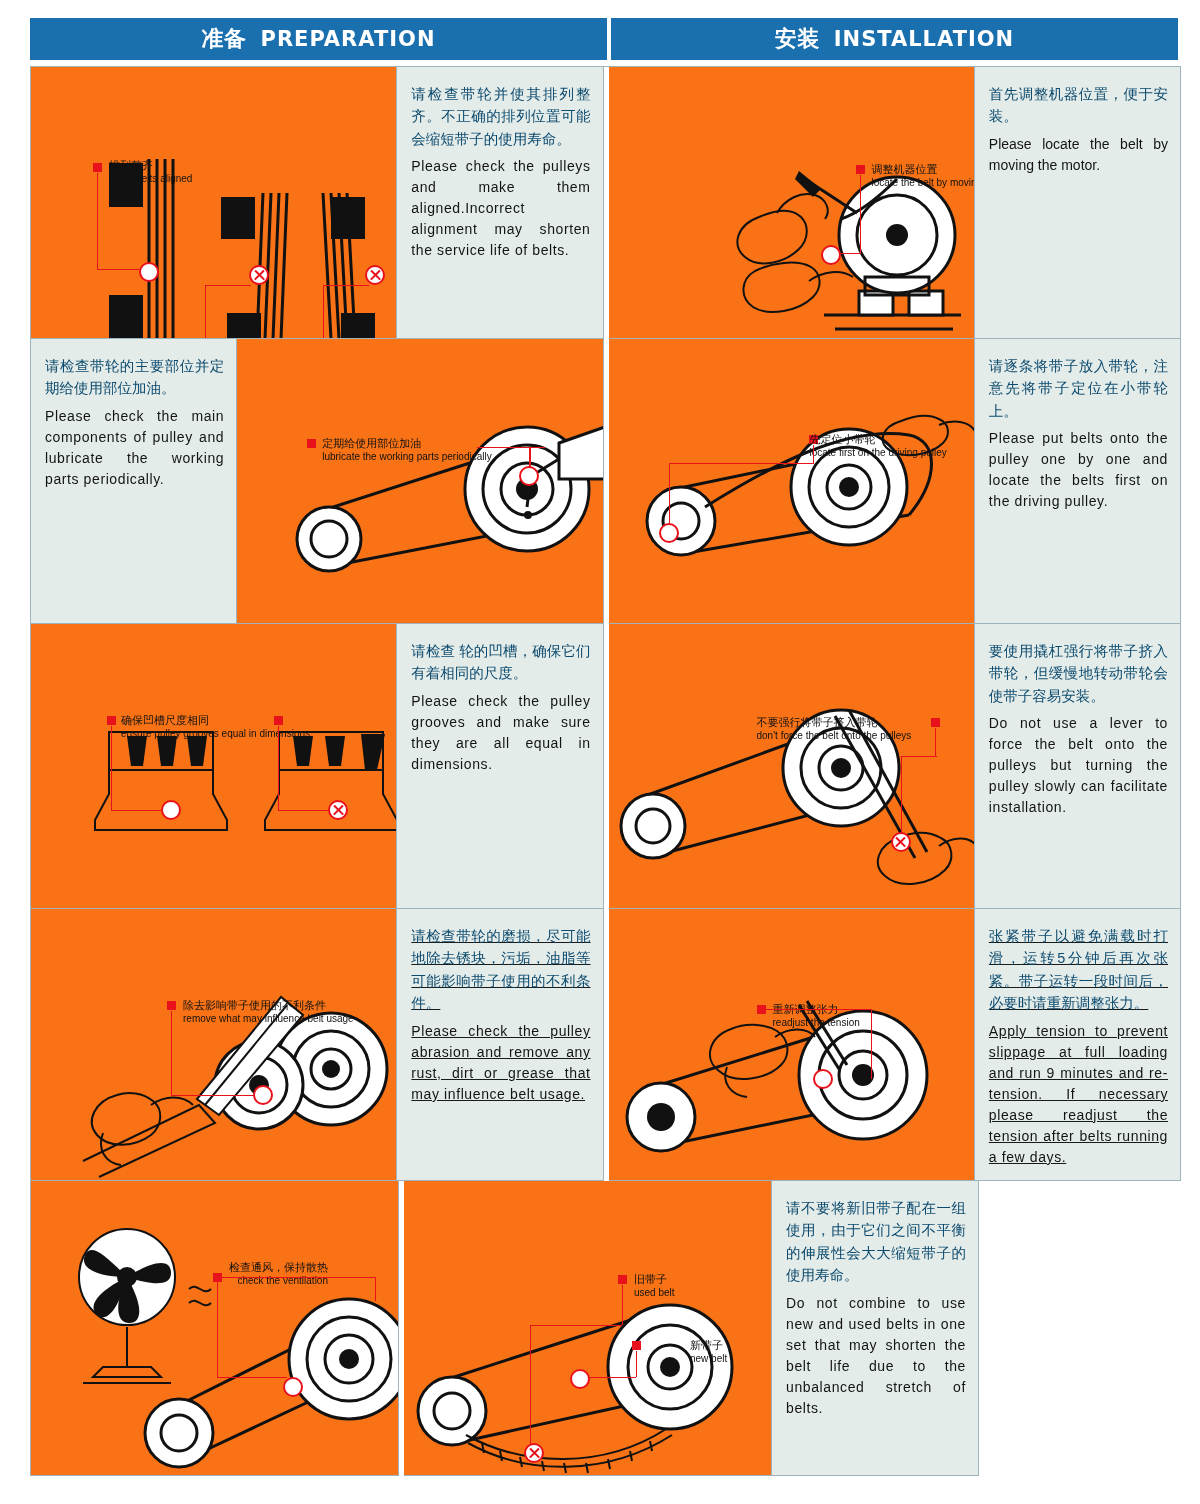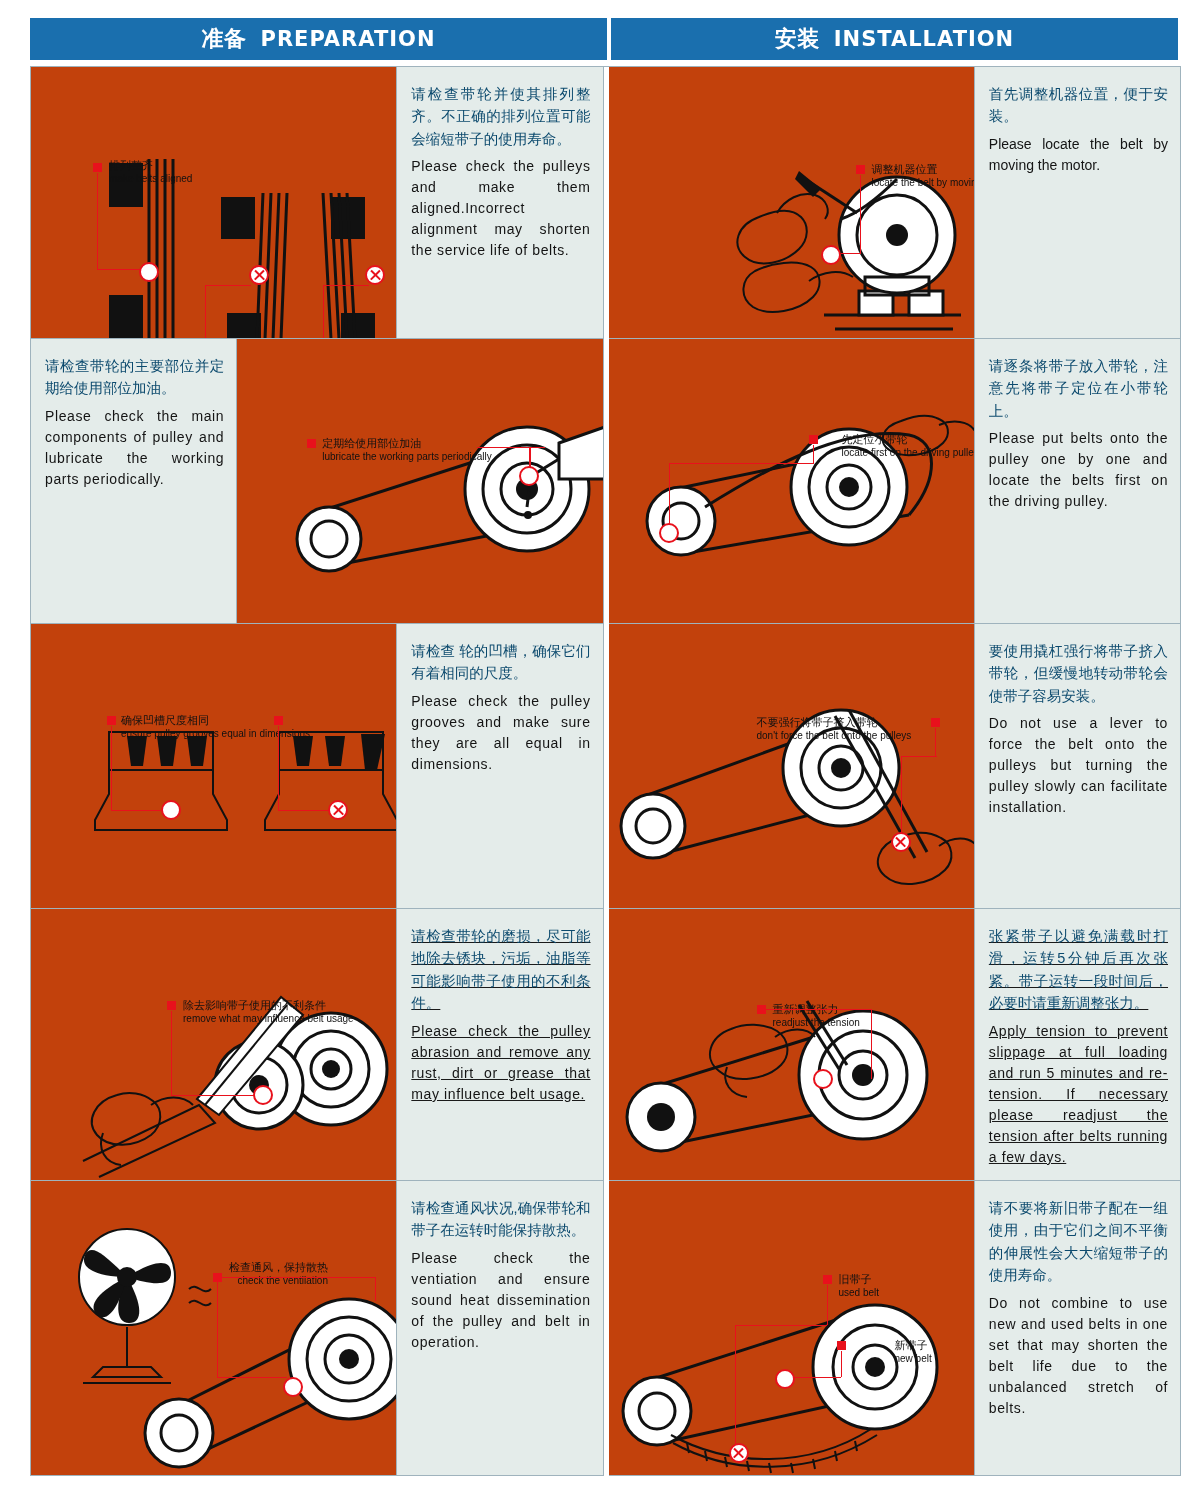--- a/index.html
+++ b/index.html
@@ -60,21 +60,21 @@
   }
   .cell {
     border-right: 1px solid #9fb3bd;
     border-bottom: 1px solid #9fb3bd;
     box-sizing: border-box;
     position: relative;
     overflow: hidden;
   }
   .cell.fig {
     width: 368px;
-    background: #c2410c;
+    background: #f97316;
   }
   .cell.txt {
     width: 207px;
     background: #e4ecea;
     padding: 16px 12px 10px 14px;
   }
   .gap {
     width: 5px;
     background: #ffffff;
     border-bottom: 1px solid transparent;
@@ -301,21 +301,21 @@
           <circle class="fl" cx="240" cy="148" r="10"></circle>
           <circle class="wh" cx="72" cy="182" r="34"></circle>
           <circle class="ln" cx="72" cy="182" r="18"></circle>
 
           <path class="ln" d="M96 168 C160 128 236 86 300 96 C330 102 330 140 300 176"></path>
 
           <path class="ln2" d="M292 82 C272 88 268 104 282 112 C296 120 322 116 334 104 C342 96 340 84 330 80 C318 74 302 78 292 82 Z"></path>
           <path class="ln2" d="M330 86 C344 80 360 82 366 92"></path>
         </svg>
         <div class="sq" style="left:200px; top:96px;"></div>
-        <div class="callout" style="left:233px; top:94px;">
+        <div class="callout" style="left:201px; top:94px;">
           <div class="cn-l">先定位小带轮</div>
           <div class="en-l">locate first on the driving pulley</div>
         </div>
         <div class="lead v" style="left:204px; top:106px; height:18px;"></div>
         <div class="lead h" style="left:60px; top:124px; width:145px;"></div>
         <div class="lead v" style="left:60px; top:124px; height:62px;"></div>
         <div class="mark-ok" style="left:50px; top:184px;"></div>
       </div>
 
       <div class="cell txt">
@@ -458,21 +458,21 @@
           <div class="cn-l">重新调整张力</div>
           <div class="en-l">readjust the tension</div>
         </div>
         <div class="lead h" style="left:152px; top:100px; width:110px;"></div>
         <div class="lead v" style="left:262px; top:100px; height:70px;"></div>
         <div class="mark-ok" style="left:204px; top:160px;"></div>
       </div>
 
       <div class="cell txt">
         <p class="cn-par">张紧带子以避免满载时打滑，运转5分钟后再次张紧。带子运转一段时间后，必要时请重新调整张力。</p>
-        <p class="en-par spaced">Apply tension to prevent slippage at full loading and run 5 minutes and re-tension. If necessary please readjust the tension after belts running a few days.</p>
+        <p class="en-par spaced">Apply tension to prevent slippage at full loading and run 9 minutes and re-tension. If necessary please readjust the tension after belts running a few days.</p>
       </div>
     </div>
 
     <div class="row r5">
 
       <div class="cell fig">
         <svg width="368" height="295" viewBox="0 0 368 295">
 
           <circle class="wh2" cx="96" cy="96" r="48"></circle>
           <path class="fl" d="M96 96 C72 72 60 62 54 74 C48 88 68 96 96 96 Z"></path>
@@ -500,24 +500,20 @@
           <div class="cn-l">检查通风，保持散热</div>
           <div class="en-l">check the ventilation</div>
         </div>
         <div class="lead h" style="left:186px; top:96px; width:158px;"></div>
         <div class="lead v" style="left:344px; top:96px; height:24px;"></div>
         <div class="lead v" style="left:186px; top:96px; height:100px;"></div>
         <div class="lead h" style="left:186px; top:196px; width:70px;"></div>
         <div class="mark-ok" style="left:252px; top:196px;"></div>
       </div>
 
-      <div class="cell txt">
-        <p class="cn-par">请检查通风状况,确保带轮和带子在运转时能保持散热。</p>
-        <p class="en-par spaced">Please check the ventiation and ensure sound heat dissemination of the pulley and belt in operation.</p>
-      </div>
 
       <div class="gap"></div>
 
       <div class="cell fig">
         <svg width="368" height="295" viewBox="0 0 368 295">
 
           <path class="ln" d="M38 200 L230 138 M52 262 L270 214"></path>
           <circle class="wh" cx="266" cy="186" r="62"></circle>
           <circle class="ln" cx="266" cy="186" r="42"></circle>
           <circle class="ln" cx="266" cy="186" r="22"></circle>

